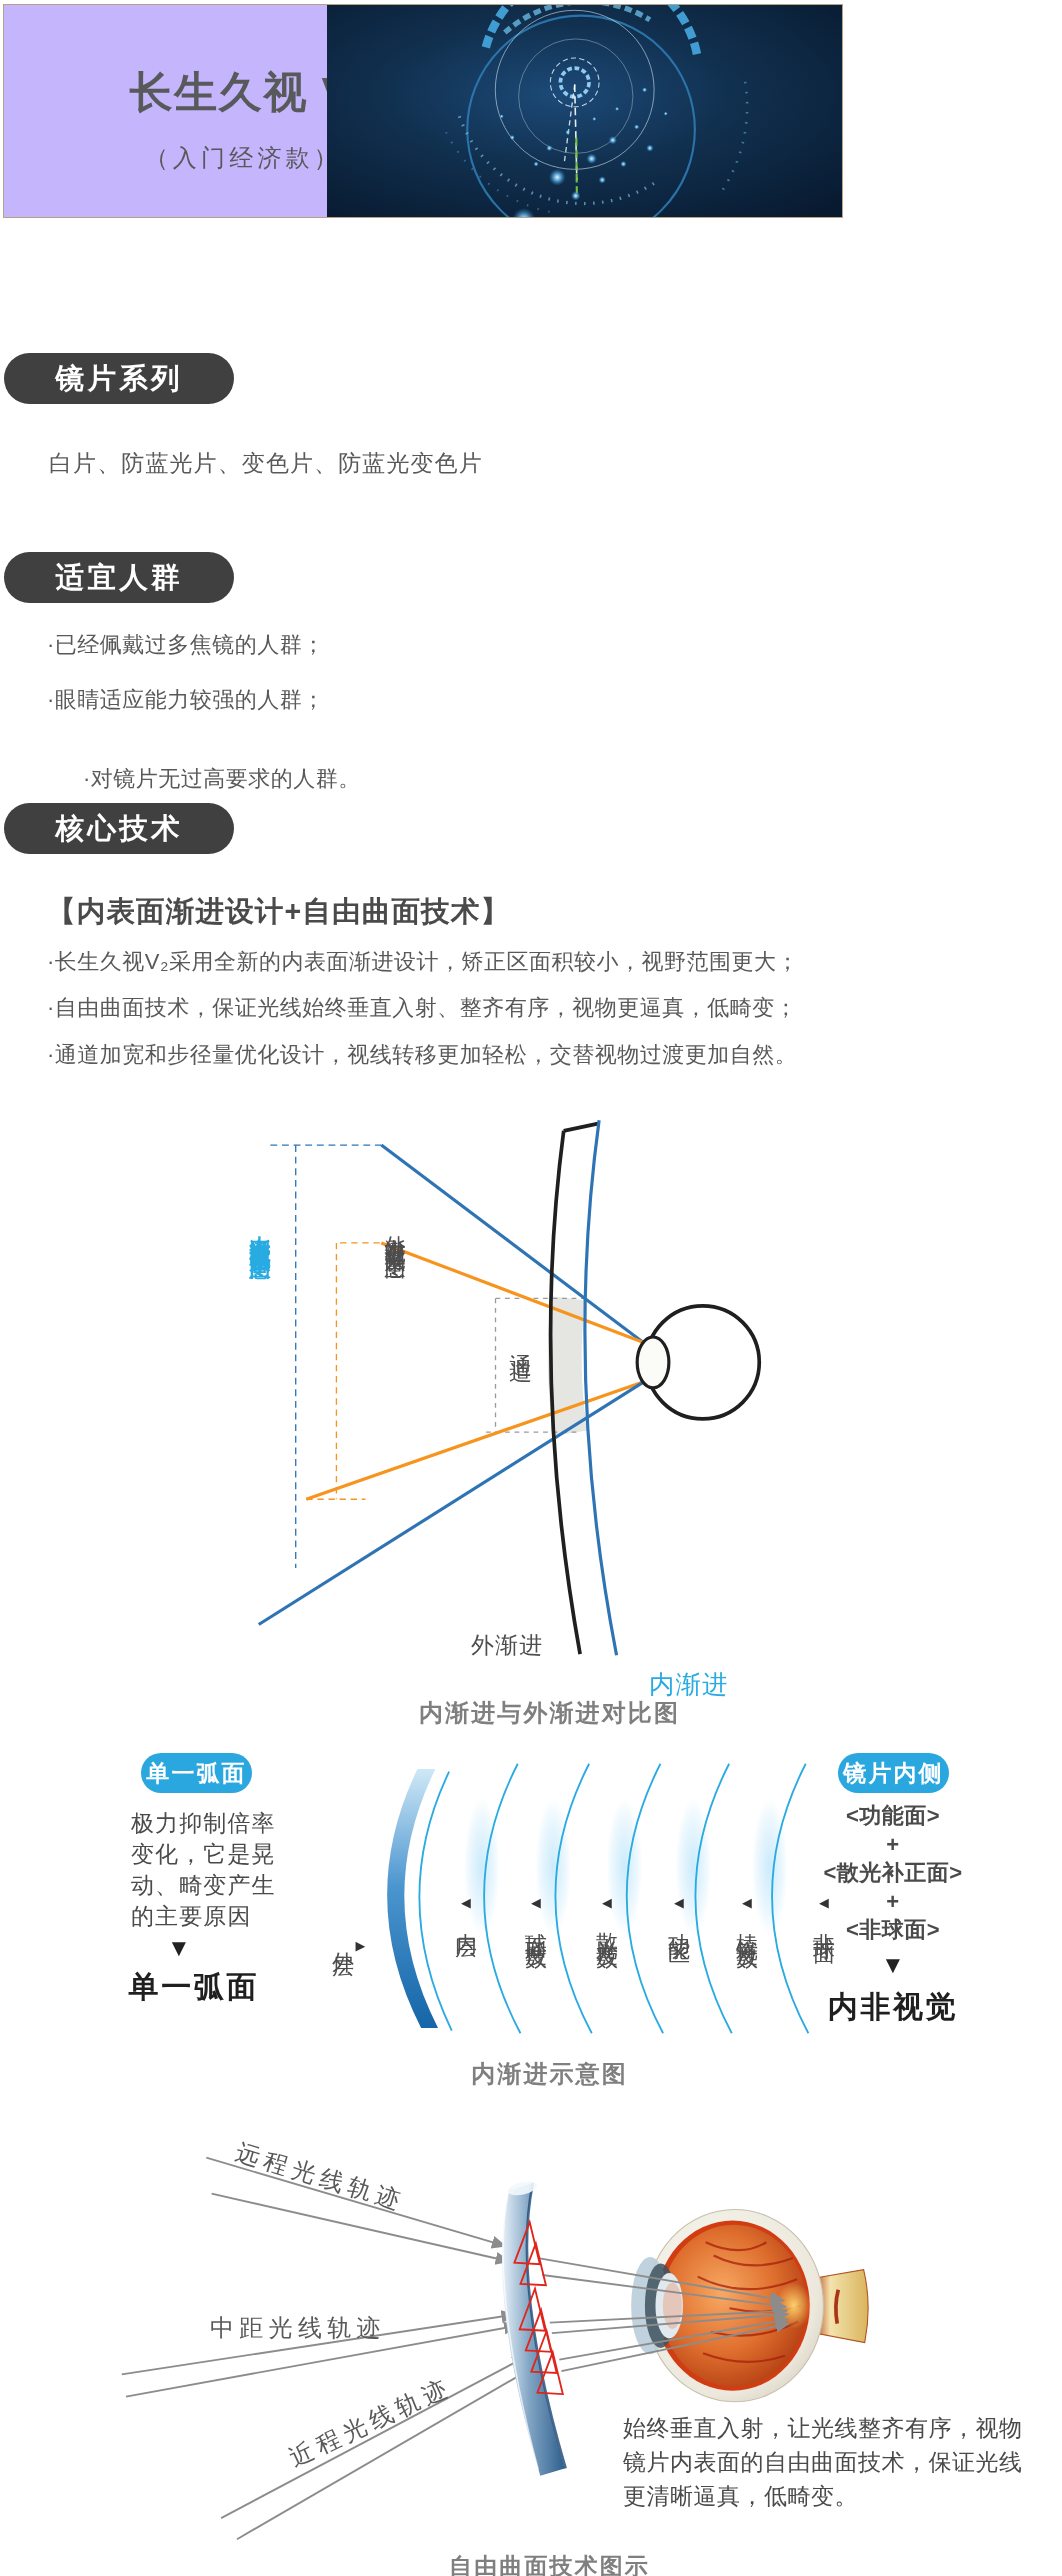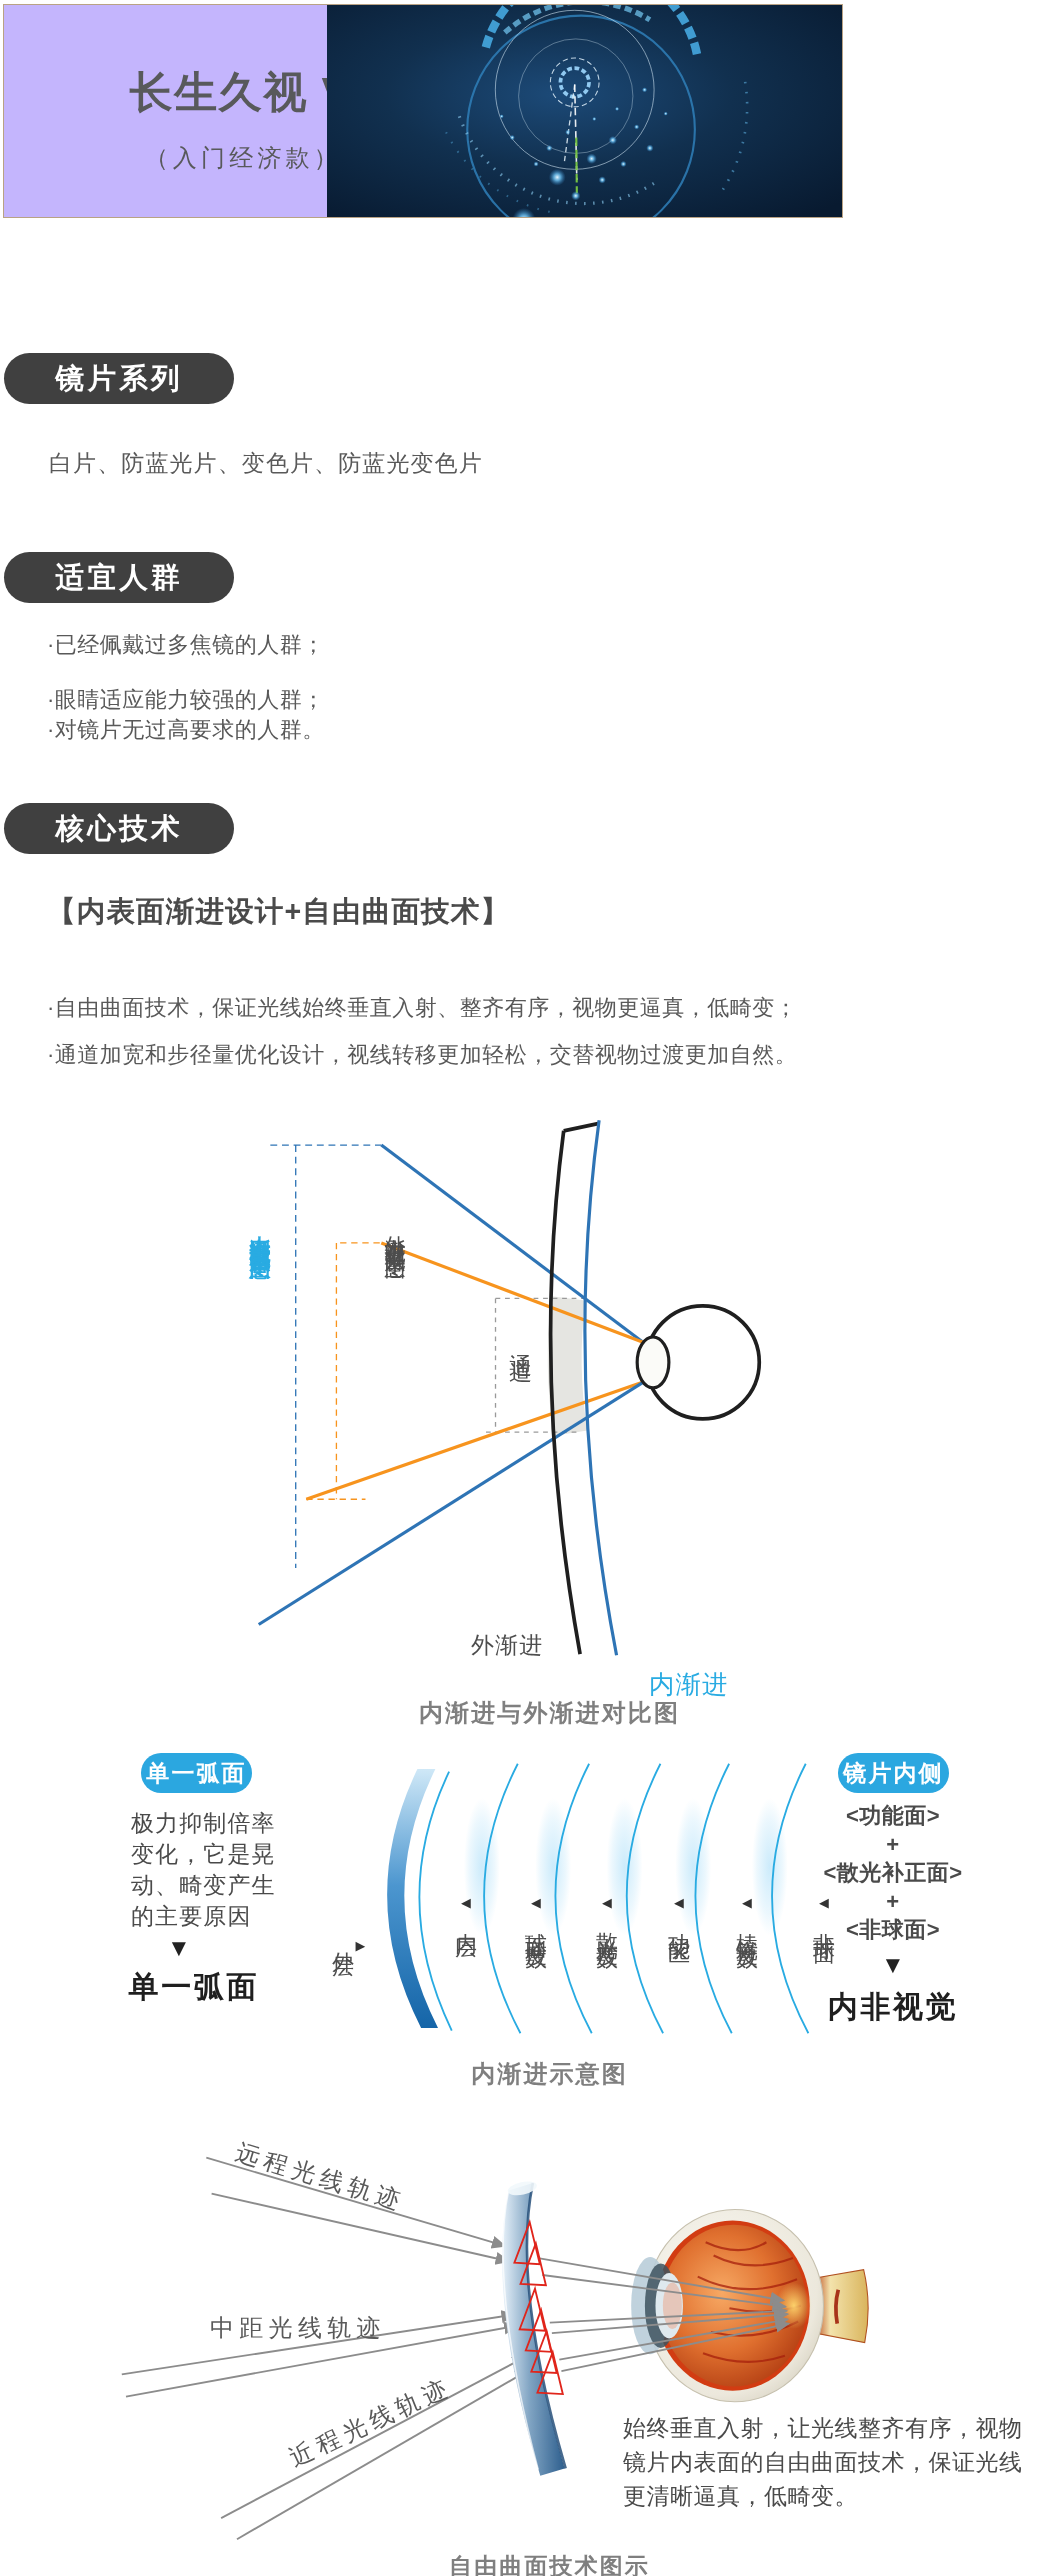--- a/index.html
+++ b/index.html
@@ -137,24 +137,25 @@
       <circle cx="330" cy="210" r="4" fill="url(#dotGlow)"></circle>
     </svg>
   </div>
 
   <div class="badge b-series">镜片系列</div>
   <div class="series-text">白片、防蓝光片、变色片、防蓝光变色片</div>
 
   <div class="badge b-audience">适宜人群</div>
   <div class="bullet" style="top:630px;">·已经佩戴过多焦镜的人群；</div>
   <div class="bullet" style="top:685px;">·眼睛适应能力较强的人群；</div>
-  <div class="bullet" style="top:715px;">·对镜片无过高要求的人群。</div>
+  <div class="bullet" style="top:764px;margin-left:36px;">·对镜片无过高要求的人群。</div>
 
   <div class="badge b-tech">核心技术</div>
   <div class="tech-heading">【内表面渐进设计+自由曲面技术】</div>
+  <div class="bullet" style="top:947px;">·长生久视V₂采用全新的内表面渐进设计，矫正区面积较小，视野范围更大；</div>
   <div class="bullet" style="top:993px;">·自由曲面技术，保证光线始终垂直入射、整齐有序，视物更逼真，低畸变；</div>
   <div class="bullet" style="top:1040px;">·通道加宽和步径量优化设计，视线转移更加轻松，交替视物过渡更加自然。</div>
 
   <div class="d1">
     <svg width="592" height="563" viewBox="0 0 1120 1065">
 
       <line x1="130" y1="55" x2="130" y2="855" stroke="#2e74b5" stroke-width="2.5" stroke-dasharray="13 9"></line>
       <line x1="82" y1="55" x2="292" y2="55" stroke="#2e74b5" stroke-width="2.5" stroke-dasharray="13 9"></line>
       <line x1="207" y1="240" x2="207" y2="725" stroke="#f7941e" stroke-width="2.5" stroke-dasharray="12 9"></line>
       <line x1="214" y1="240" x2="292" y2="240" stroke="#f7941e" stroke-width="2.5" stroke-dasharray="12 9"></line>

